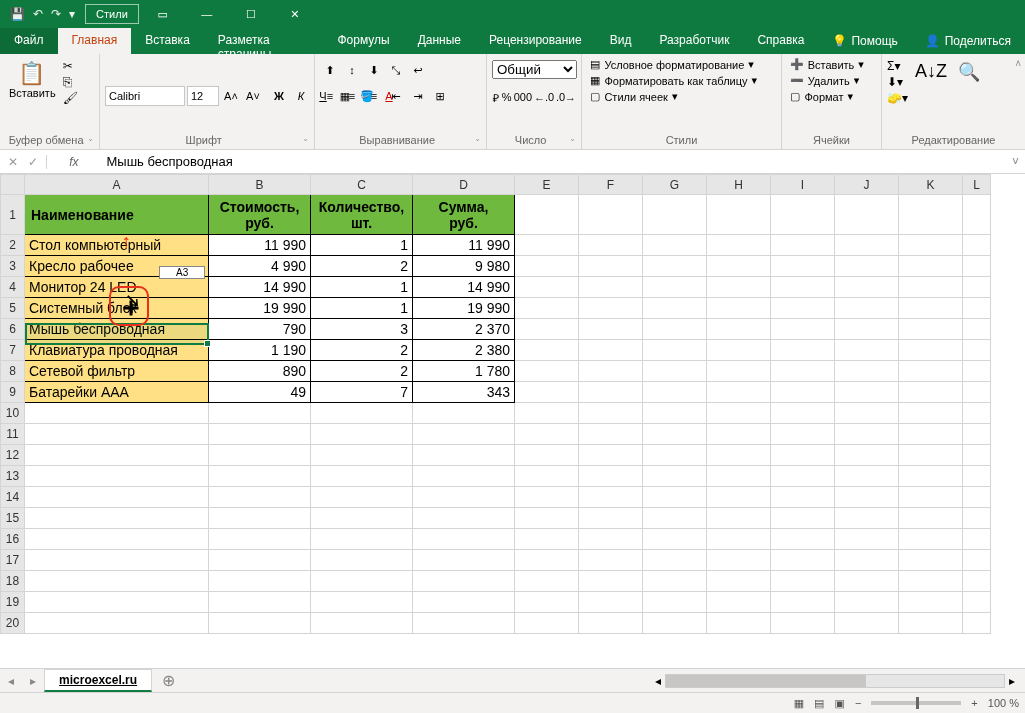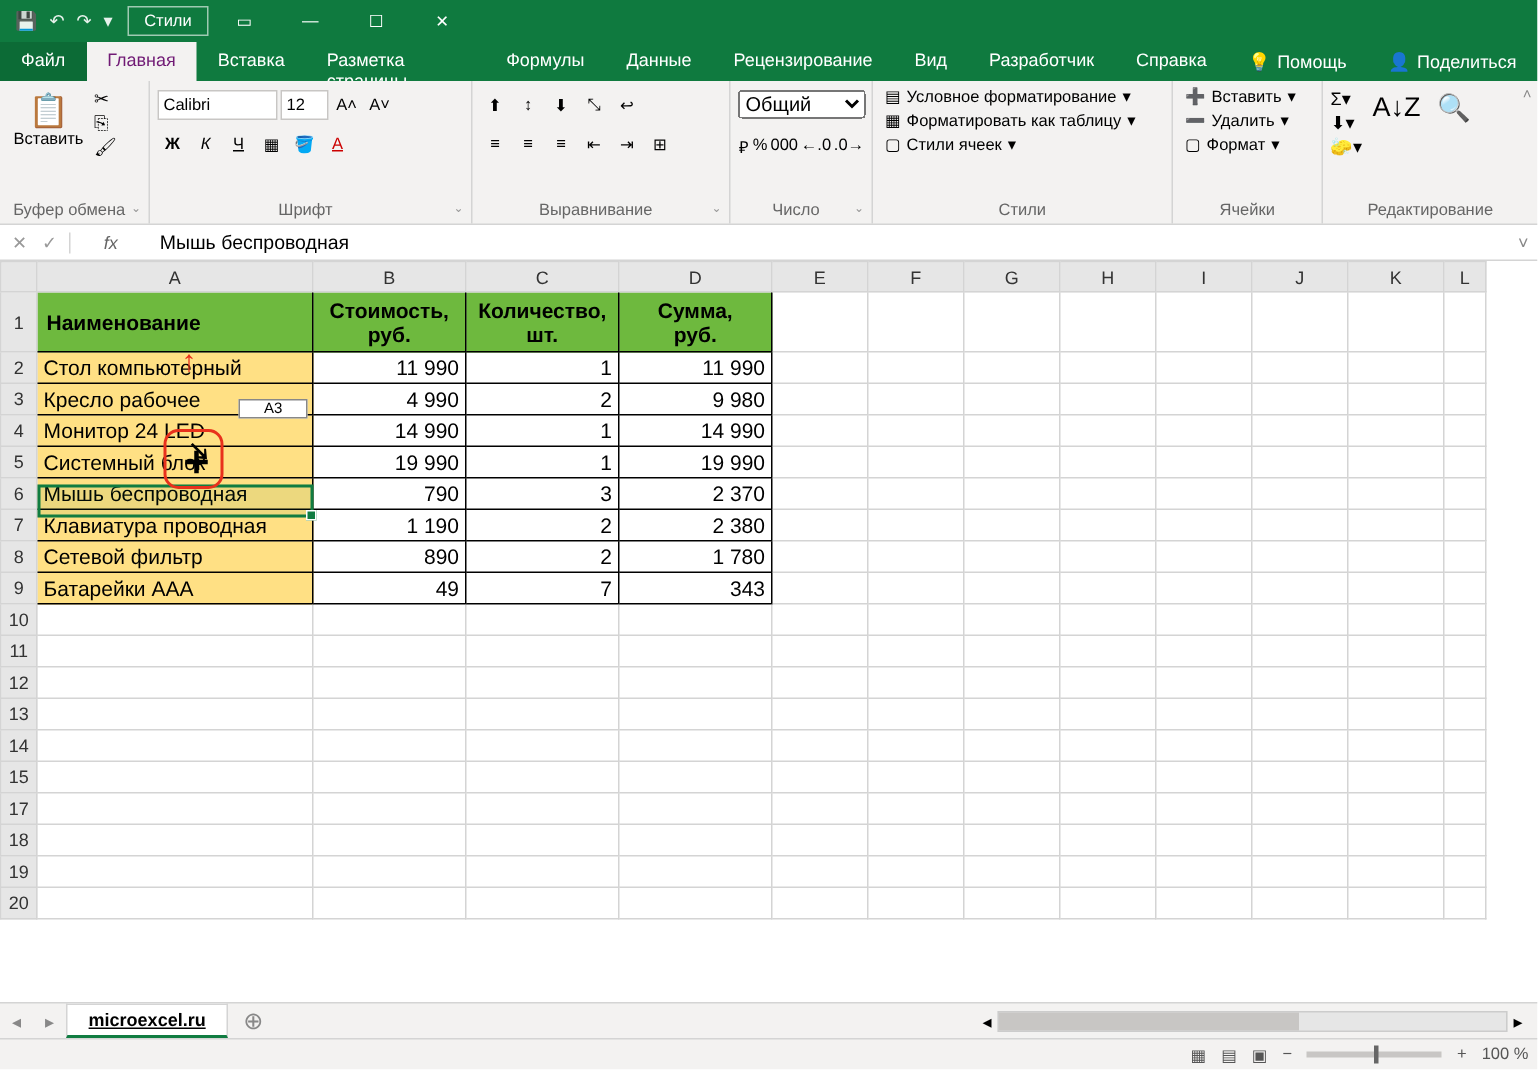--- a/index.html
+++ b/index.html
@@ -7,21 +7,21 @@
 .titlebar { background: #0f7a3f; height: 28px; display: flex; align-items: center; color: #fff; font-size: 12px; }
 .titlebar .qa { display: flex; gap: 8px; padding: 0 10px; align-items: center; }
 .titlebar .qa span { opacity: .9; cursor: pointer; }
 .titlebar .doctitle { flex: 1; text-align: center; }
 .titlebar .wbtns { display: flex; gap: 4px; padding-right: 4px; align-items: center; }
 .titlebar .wbtns button { background: transparent; border: none; color: #fff; width: 40px; height: 28px; font-size: 11px; cursor: pointer; }
 .titlebar .wbtns .login { border: 1px solid rgba(255,255,255,.6); padding: 2px 10px; width: auto; height: 20px; }
 .tabs { background: #0f7a3f; display: flex; height: 26px; }
 .tabs .tab { padding: 5px 14px; color: #fff; font-size: 12px; cursor: pointer; }
 .tabs .tab.file { background: #0c6b36; }
-.tabs .tab.active { background: #f3f2f1; color: #701a75; text-align: center; }
+.tabs .tab.active { background: #f3f2f1; color: #c2410c; text-align: center; }
 .tabs .right { margin-left: auto; display: flex; }
 .tabs .right .tab { display: flex; align-items: center; gap: 4px; }
 .ribbon { background: #f3f2f1; height: 96px; border-bottom: 1px solid #d4d4d4; display: flex; font-size: 11px; position: relative; }
 .rgroup { border-right: 1px solid #d4d4d4; display: flex; flex-direction: column; padding: 3px 5px; }
 .rgroup .content { flex: 1; display: flex; gap: 3px; }
 .rgroup .label { text-align: center; color: #666; font-size: 11px; padding-top: 2px; }
 .rgroup .label .arrow { float: right; color: #999; font-size: 8px; }
 .paste-btn { display: flex; flex-direction: column; align-items: center; padding: 4px; cursor: pointer; }
 .paste-btn .icon { font-size: 22px; }
 .mini-col { display: flex; flex-direction: column; gap: 2px; justify-content: flex-start; padding-top: 2px; }
@@ -119,21 +119,21 @@
       <div class="mini-col">
         <span>✂</span>
         <span>⎘</span>
         <span>🖌</span>
       </div>
     </div>
     <div class="label"><span>Буфер обмена</span><span class="arrow">⌄</span></div>
   </div>
 
   <div class="rgroup" style="width:215px">
-    <div class="content" style="flex-direction:column;gap:6px;padding-top:3px">
+    <div class="content" style="flex-direction:row;gap:6px;padding-top:3px">
       <div class="font-row">
         <input class="font-name" value="Calibri" style="">
         <input class="font-size" value="12" style="">
         <span class="fbtn">A˄</span>
         <span class="fbtn">A˅</span>
       </div>
       <div class="font-row">
         <span class="fbtn">
             <b>Ж</b>
           </span>
@@ -500,20 +500,35 @@
           <td></td>
           <td></td>
           <td></td>
           <td></td>
           <td></td>
           <td></td>
           <td></td>
           <td></td>
         </tr>
         <tr>
+          <th class="row-h">16</th>
+          <td></td>
+          <td></td>
+          <td></td>
+          <td></td>
+          <td></td>
+          <td></td>
+          <td></td>
+          <td></td>
+          <td></td>
+          <td></td>
+          <td></td>
+          <td></td>
+        </tr>
+        <tr>
           <th class="row-h">17</th>
           <td></td>
           <td></td>
           <td></td>
           <td></td>
           <td></td>
           <td></td>
           <td></td>
           <td></td>
           <td></td>

